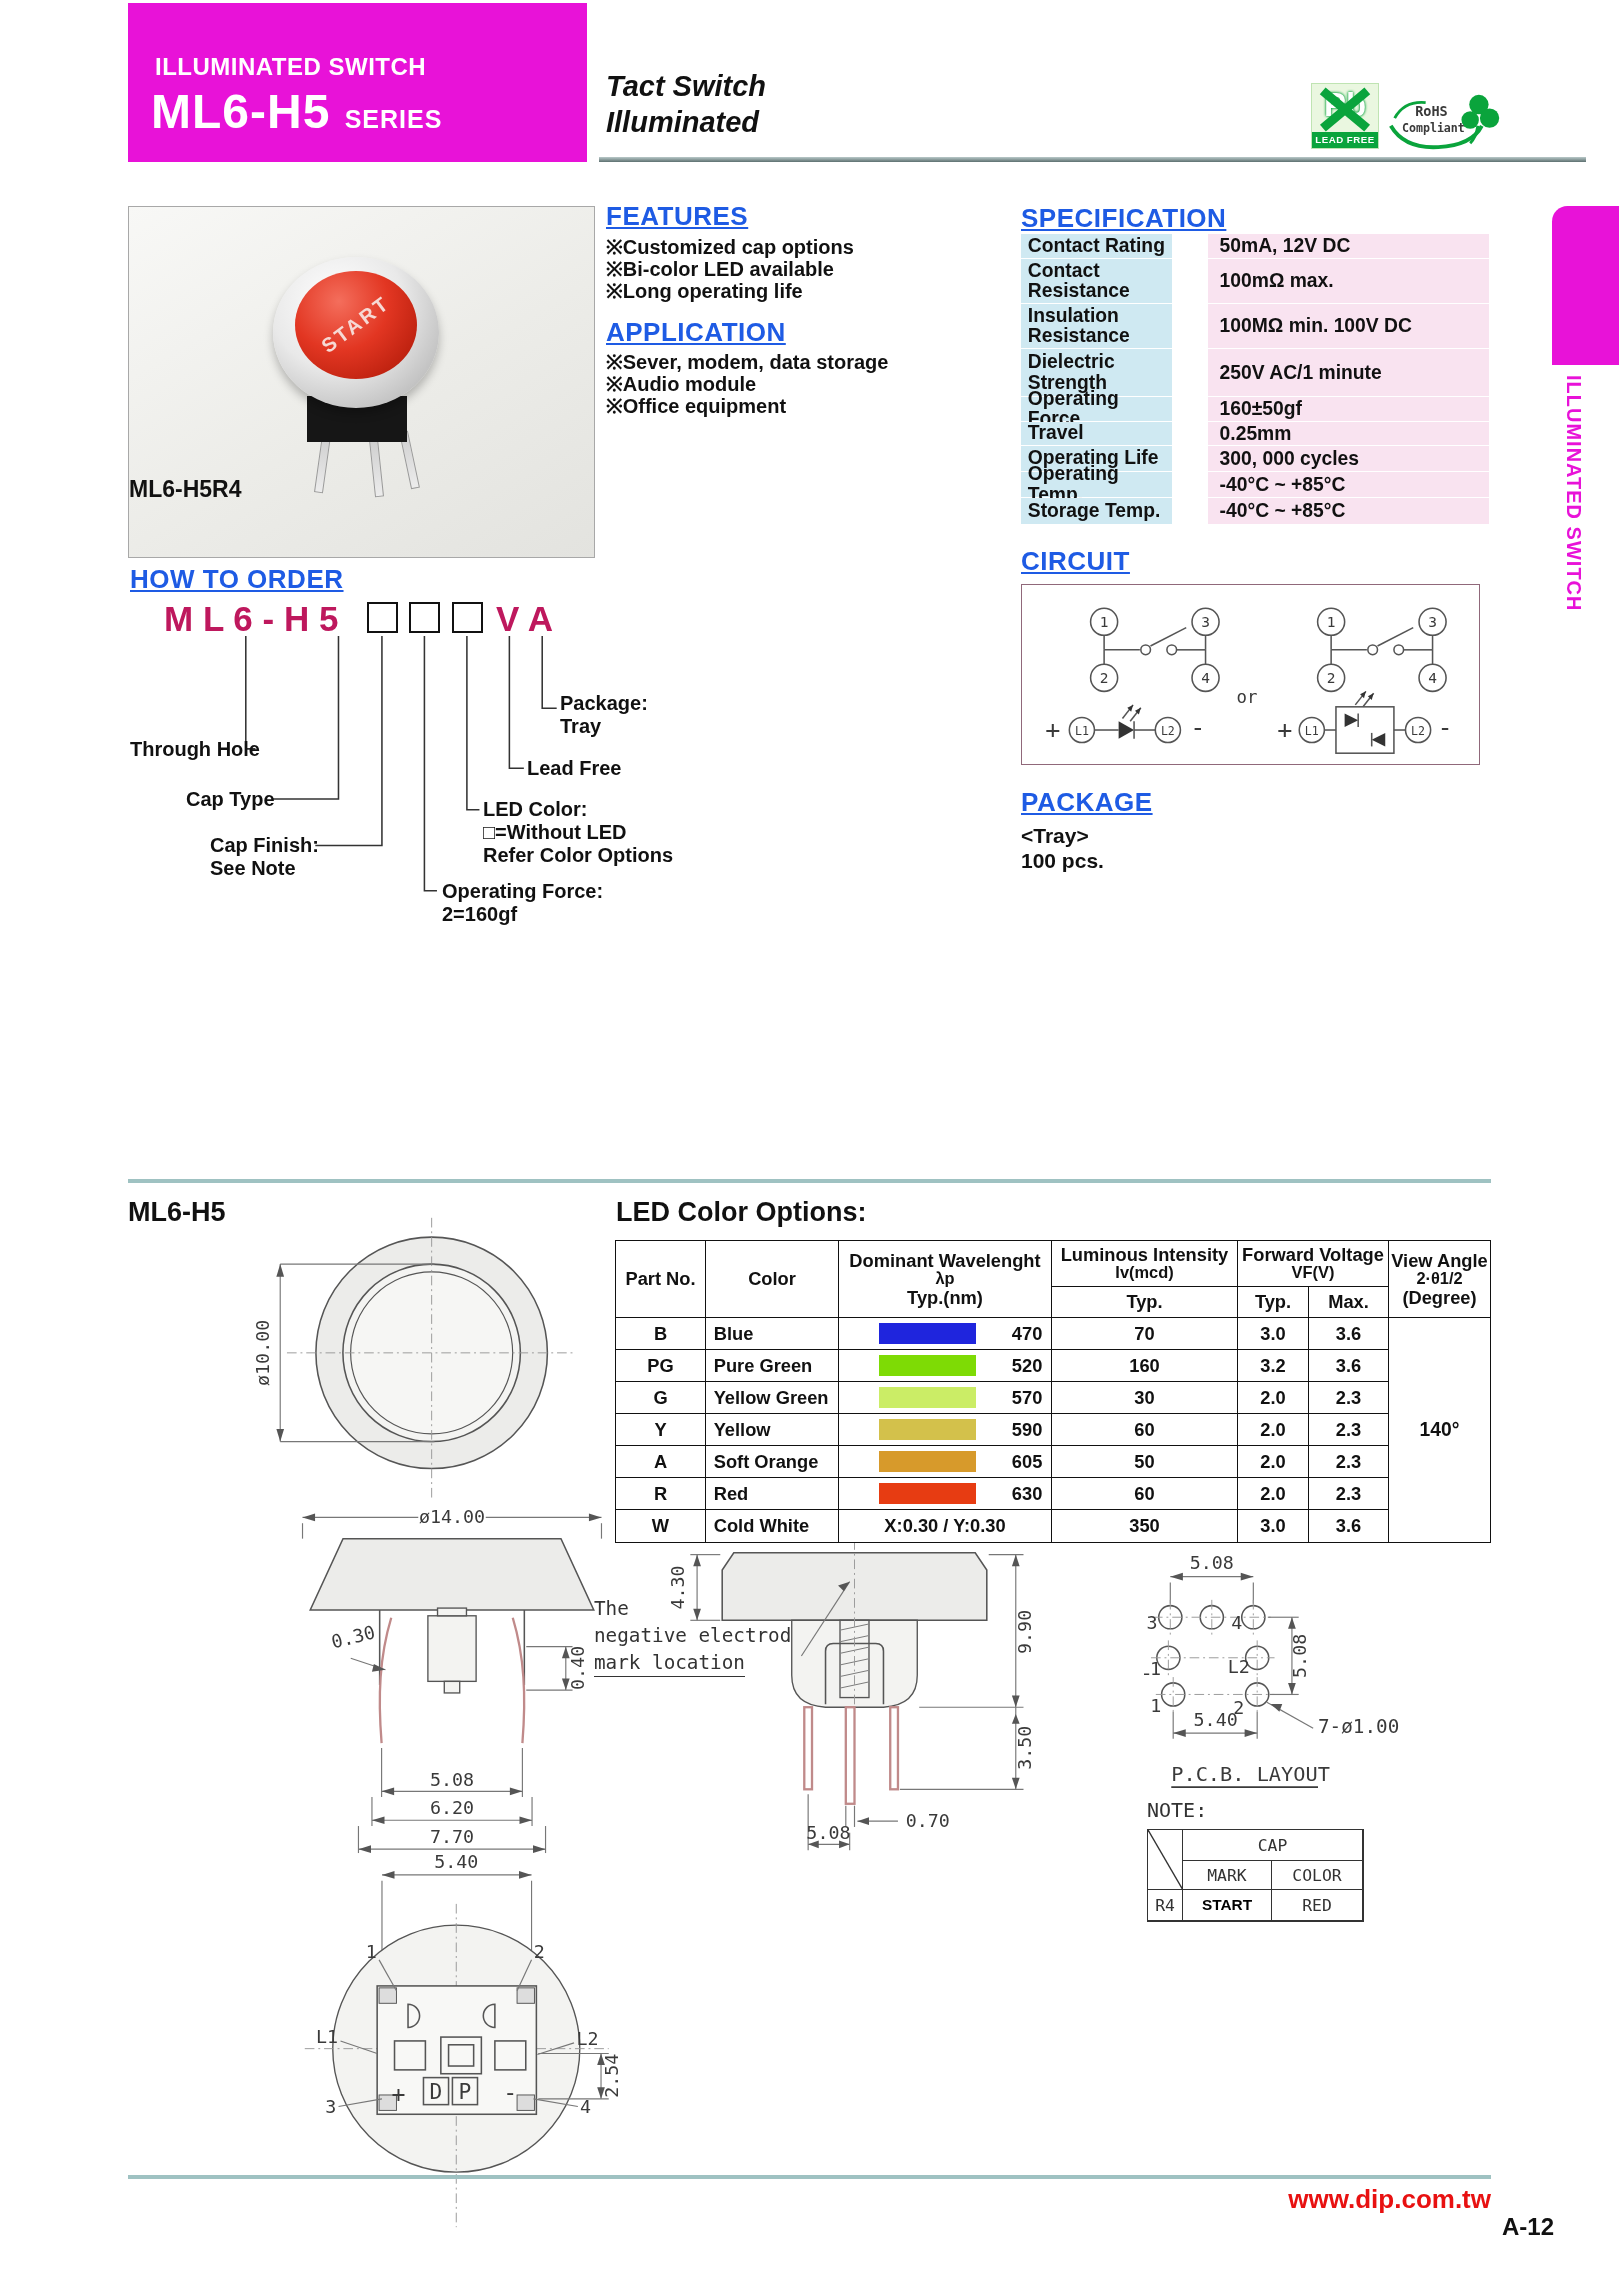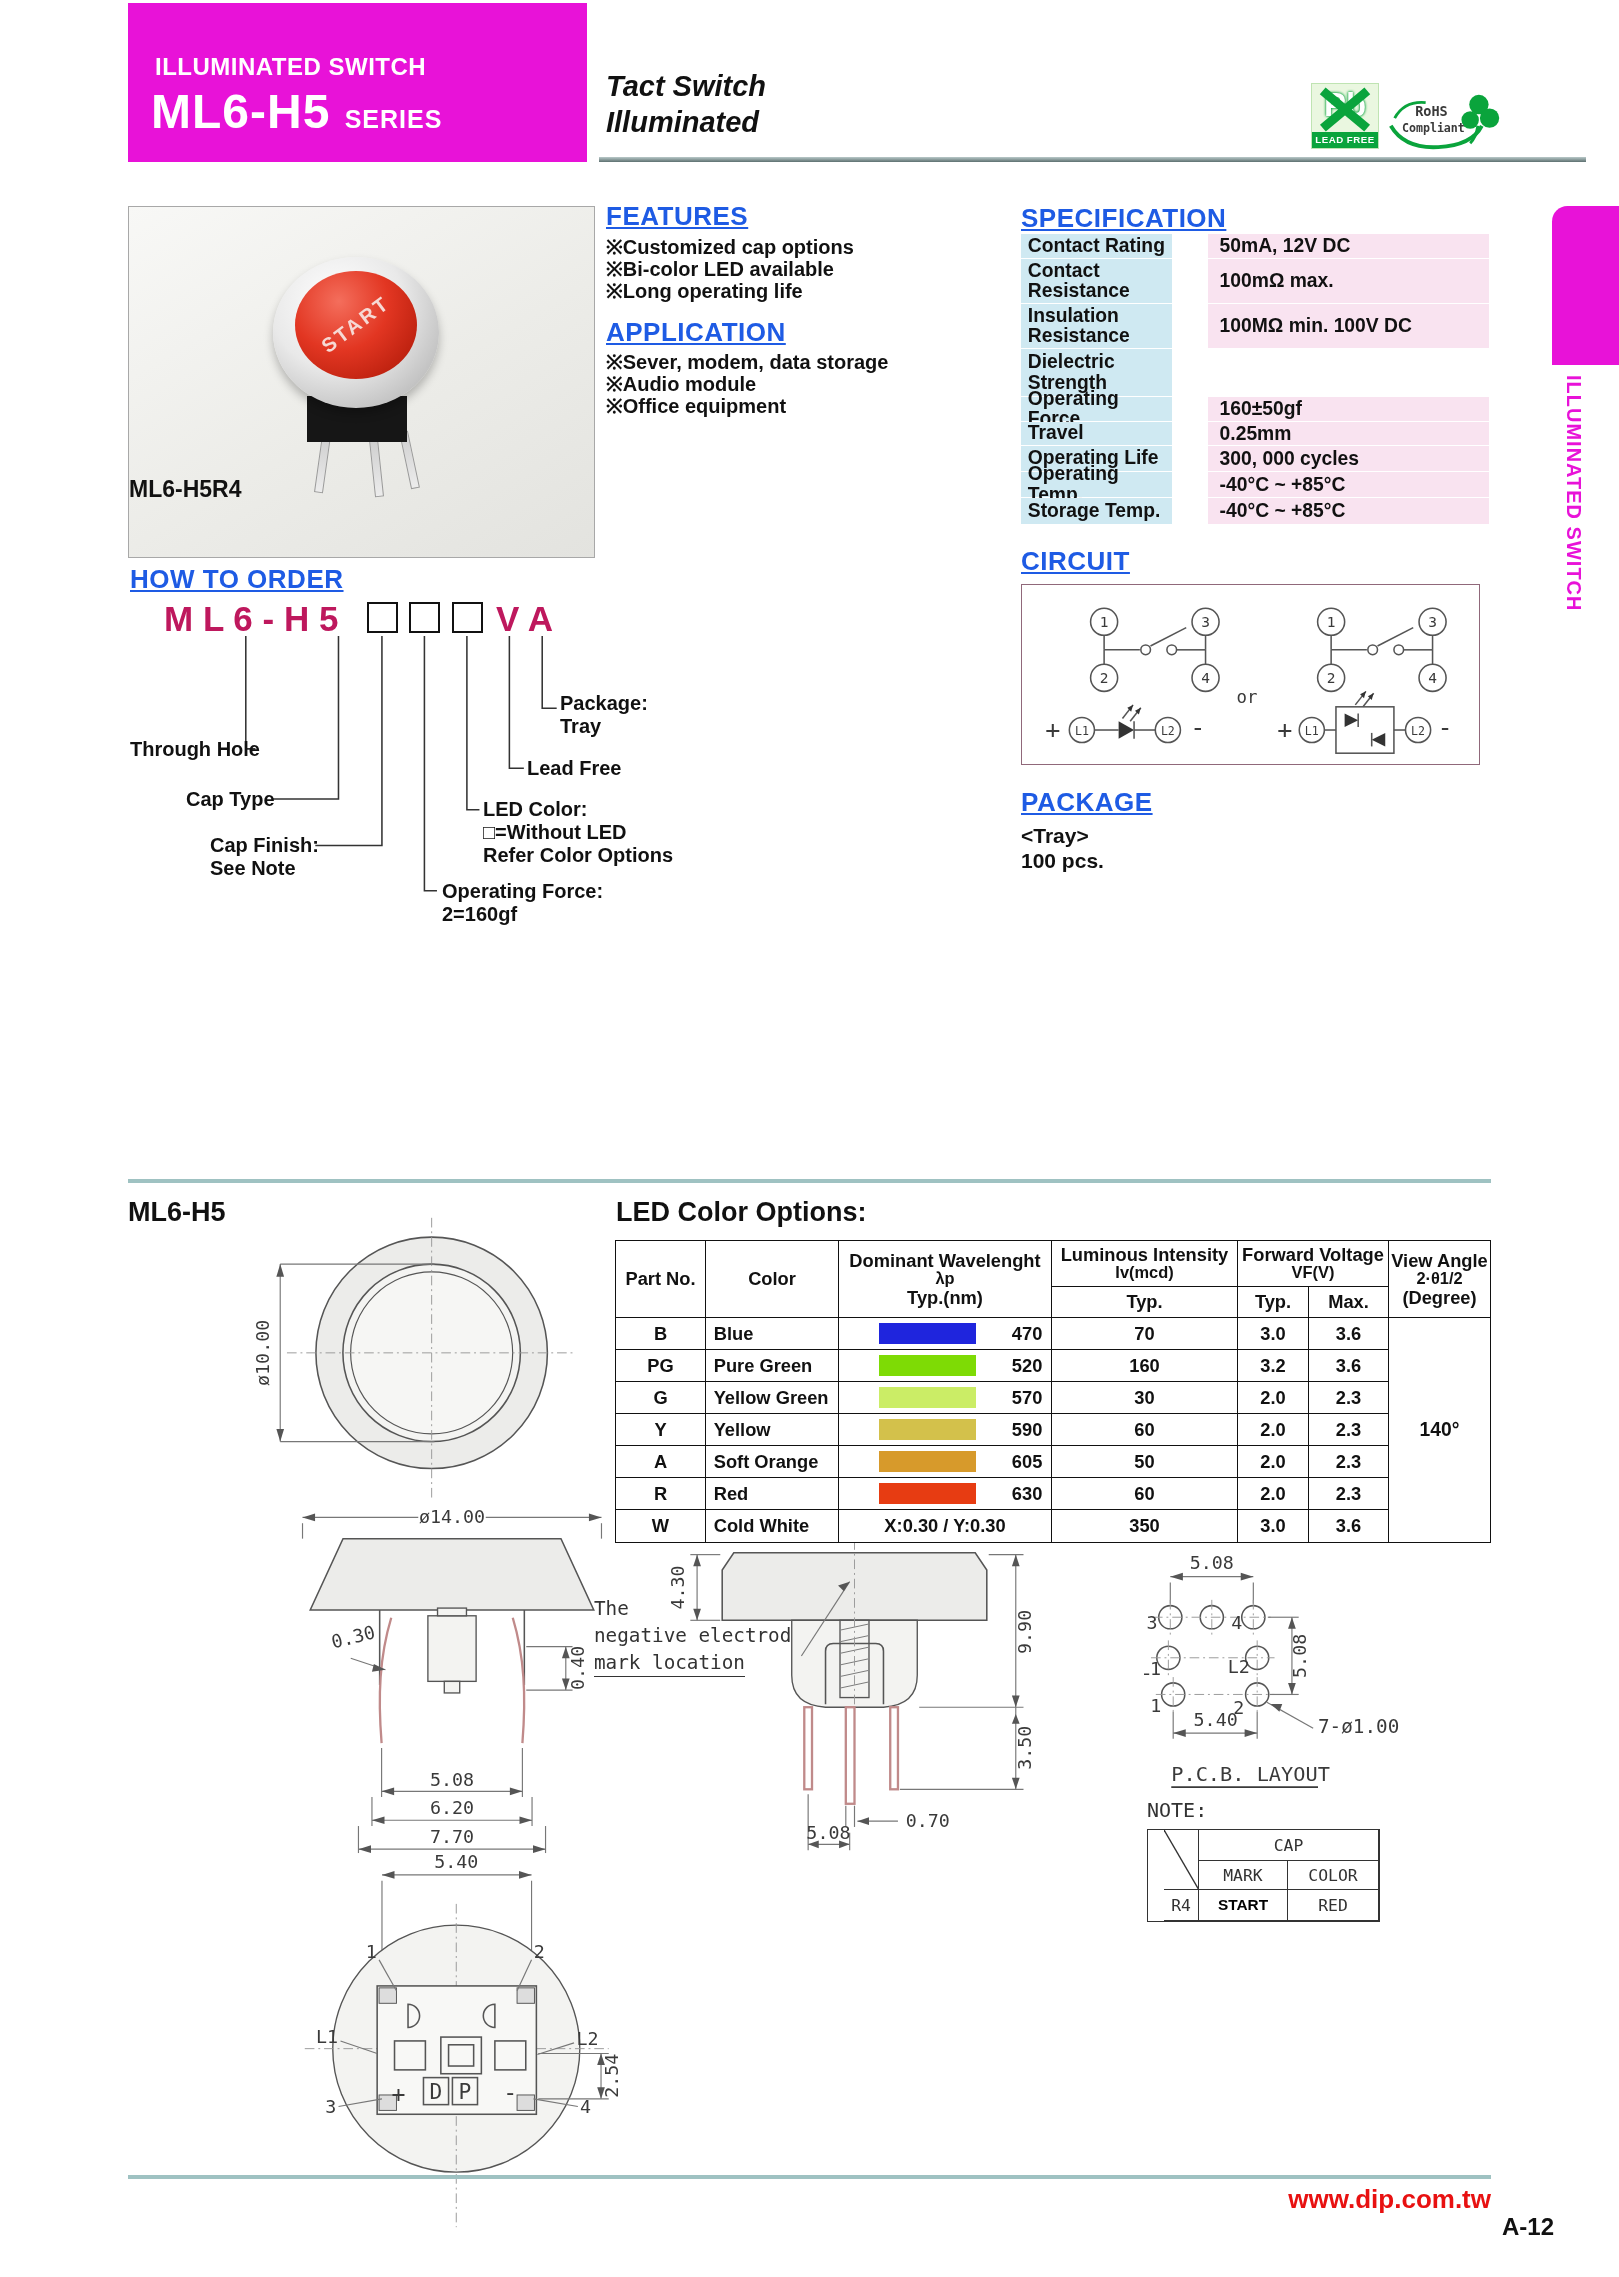--- a/index.html
+++ b/index.html
@@ -54,21 +54,21 @@
   
   .lt{display:grid;grid-template-columns:90px 133px 213px 186px 71px 80px 101px;grid-template-rows:46px 31px repeat(7,32px);border:1.9px solid #111;background:#fff;}
   .lt .c{border-right:1.9px solid #111;border-bottom:1.9px solid #111;display:flex;align-items:center;justify-content:center;font-weight:bold;font-size:18.3px;color:#111;box-sizing:border-box;text-align:center;line-height:1.05;}
   .lt .col{flex-direction:column;}
   .lt .noR{border-right:none;}
   .lt .noB{border-bottom:none;}
   .lt .lft{justify-content:flex-start;padding-left:7.7px;}
   .lt .wav{justify-content:space-between;padding:0 8.7px;}
   .swatch{width:97px;height:21px;margin-left:31px;}
   
-  .notetbl{display:grid;grid-template-columns:35px 89px 91px;grid-template-rows:31px 29px 31px;border:1.9px solid #333;padding-left:16px;}
+  .notetbl{display:grid;grid-template-columns:35px 89px 91px;grid-template-rows:31px 29px 31px;border:1.9px solid #333;}
   .notetbl .n{border-right:1.4px solid #333;border-bottom:1.4px solid #333;display:flex;align-items:center;justify-content:center;font-family:"DejaVu Sans Mono",monospace;font-size:16.4px;color:#333;}
   .mono{font-family:"DejaVu Sans Mono",monospace;color:#333;}
   .footer-url{font-size:26px;font-weight:bold;color:#e81111;}
   .footer-pg{font-size:24px;font-weight:bold;color:#111;}
 </style>
 </head>
 <body>
 
 <div id="page">
 
@@ -139,20 +139,21 @@
     <div class="spec-row" style="height:45px">
         <div class="spec-l">Contact Resistance</div>
         <div class="spec-v">100mΩ max.</div>
       </div>
     <div class="spec-row" style="height:45px">
         <div class="spec-l">Insulation Resistance</div>
         <div class="spec-v">100MΩ min. 100V DC</div>
       </div>
     <div class="spec-row" style="height:48px">
         <div class="spec-l">Dielectric Strength</div>
+        <div class="spec-v">250V AC/1 minute</div>
       </div>
     <div class="spec-row" style="height:25px">
         <div class="spec-l">Operating Force</div>
         <div class="spec-v">160±50gf</div>
       </div>
     <div class="spec-row" style="height:24px">
         <div class="spec-l">Travel</div>
         <div class="spec-v">0.25mm</div>
       </div>
     <div class="spec-row" style="height:26px">

